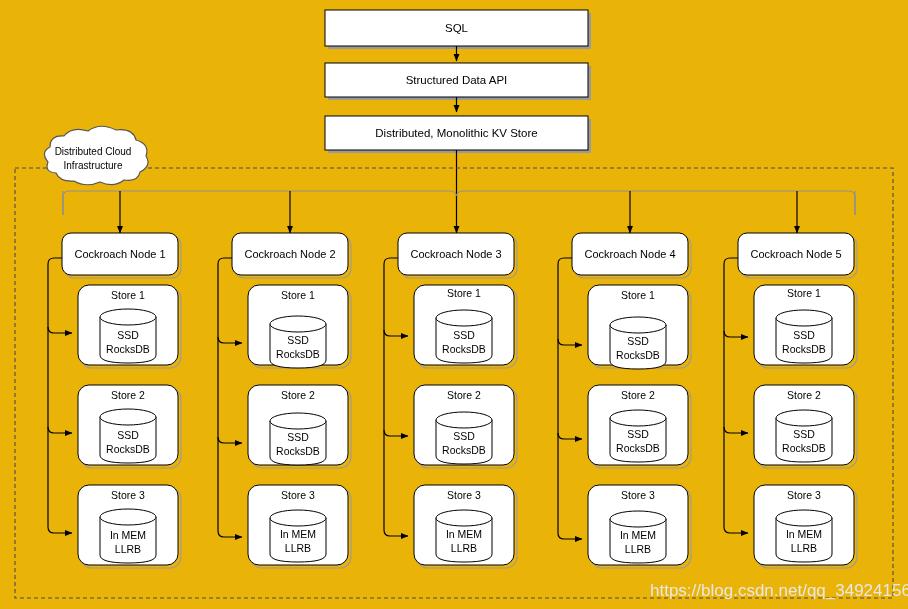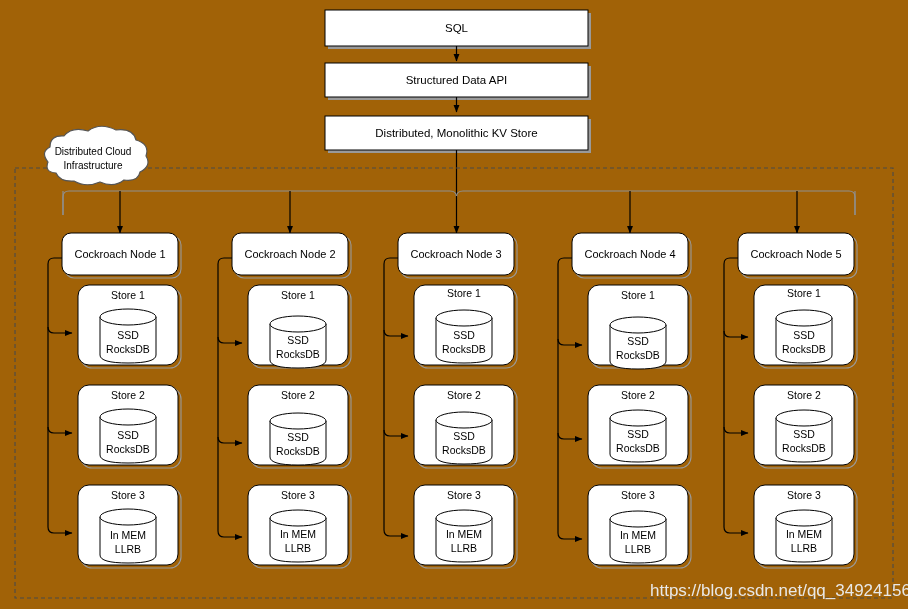--- a/index.html
+++ b/index.html
@@ -4,21 +4,21 @@
 <style>
   html, body {
     margin: 0;
     padding: 0;
     background: #ffffff;
   }
   #canvas {
     position: relative;
     width: 908px;
     height: 609px;
-    background: #a16207;
+    background: #eab308;
     font-family: "Liberation Sans", sans-serif;
     overflow: hidden;
   }
   svg.layer {
     position: absolute;
     left: 0;
     top: 0;
     width: 908px;
     height: 609px;
   }

